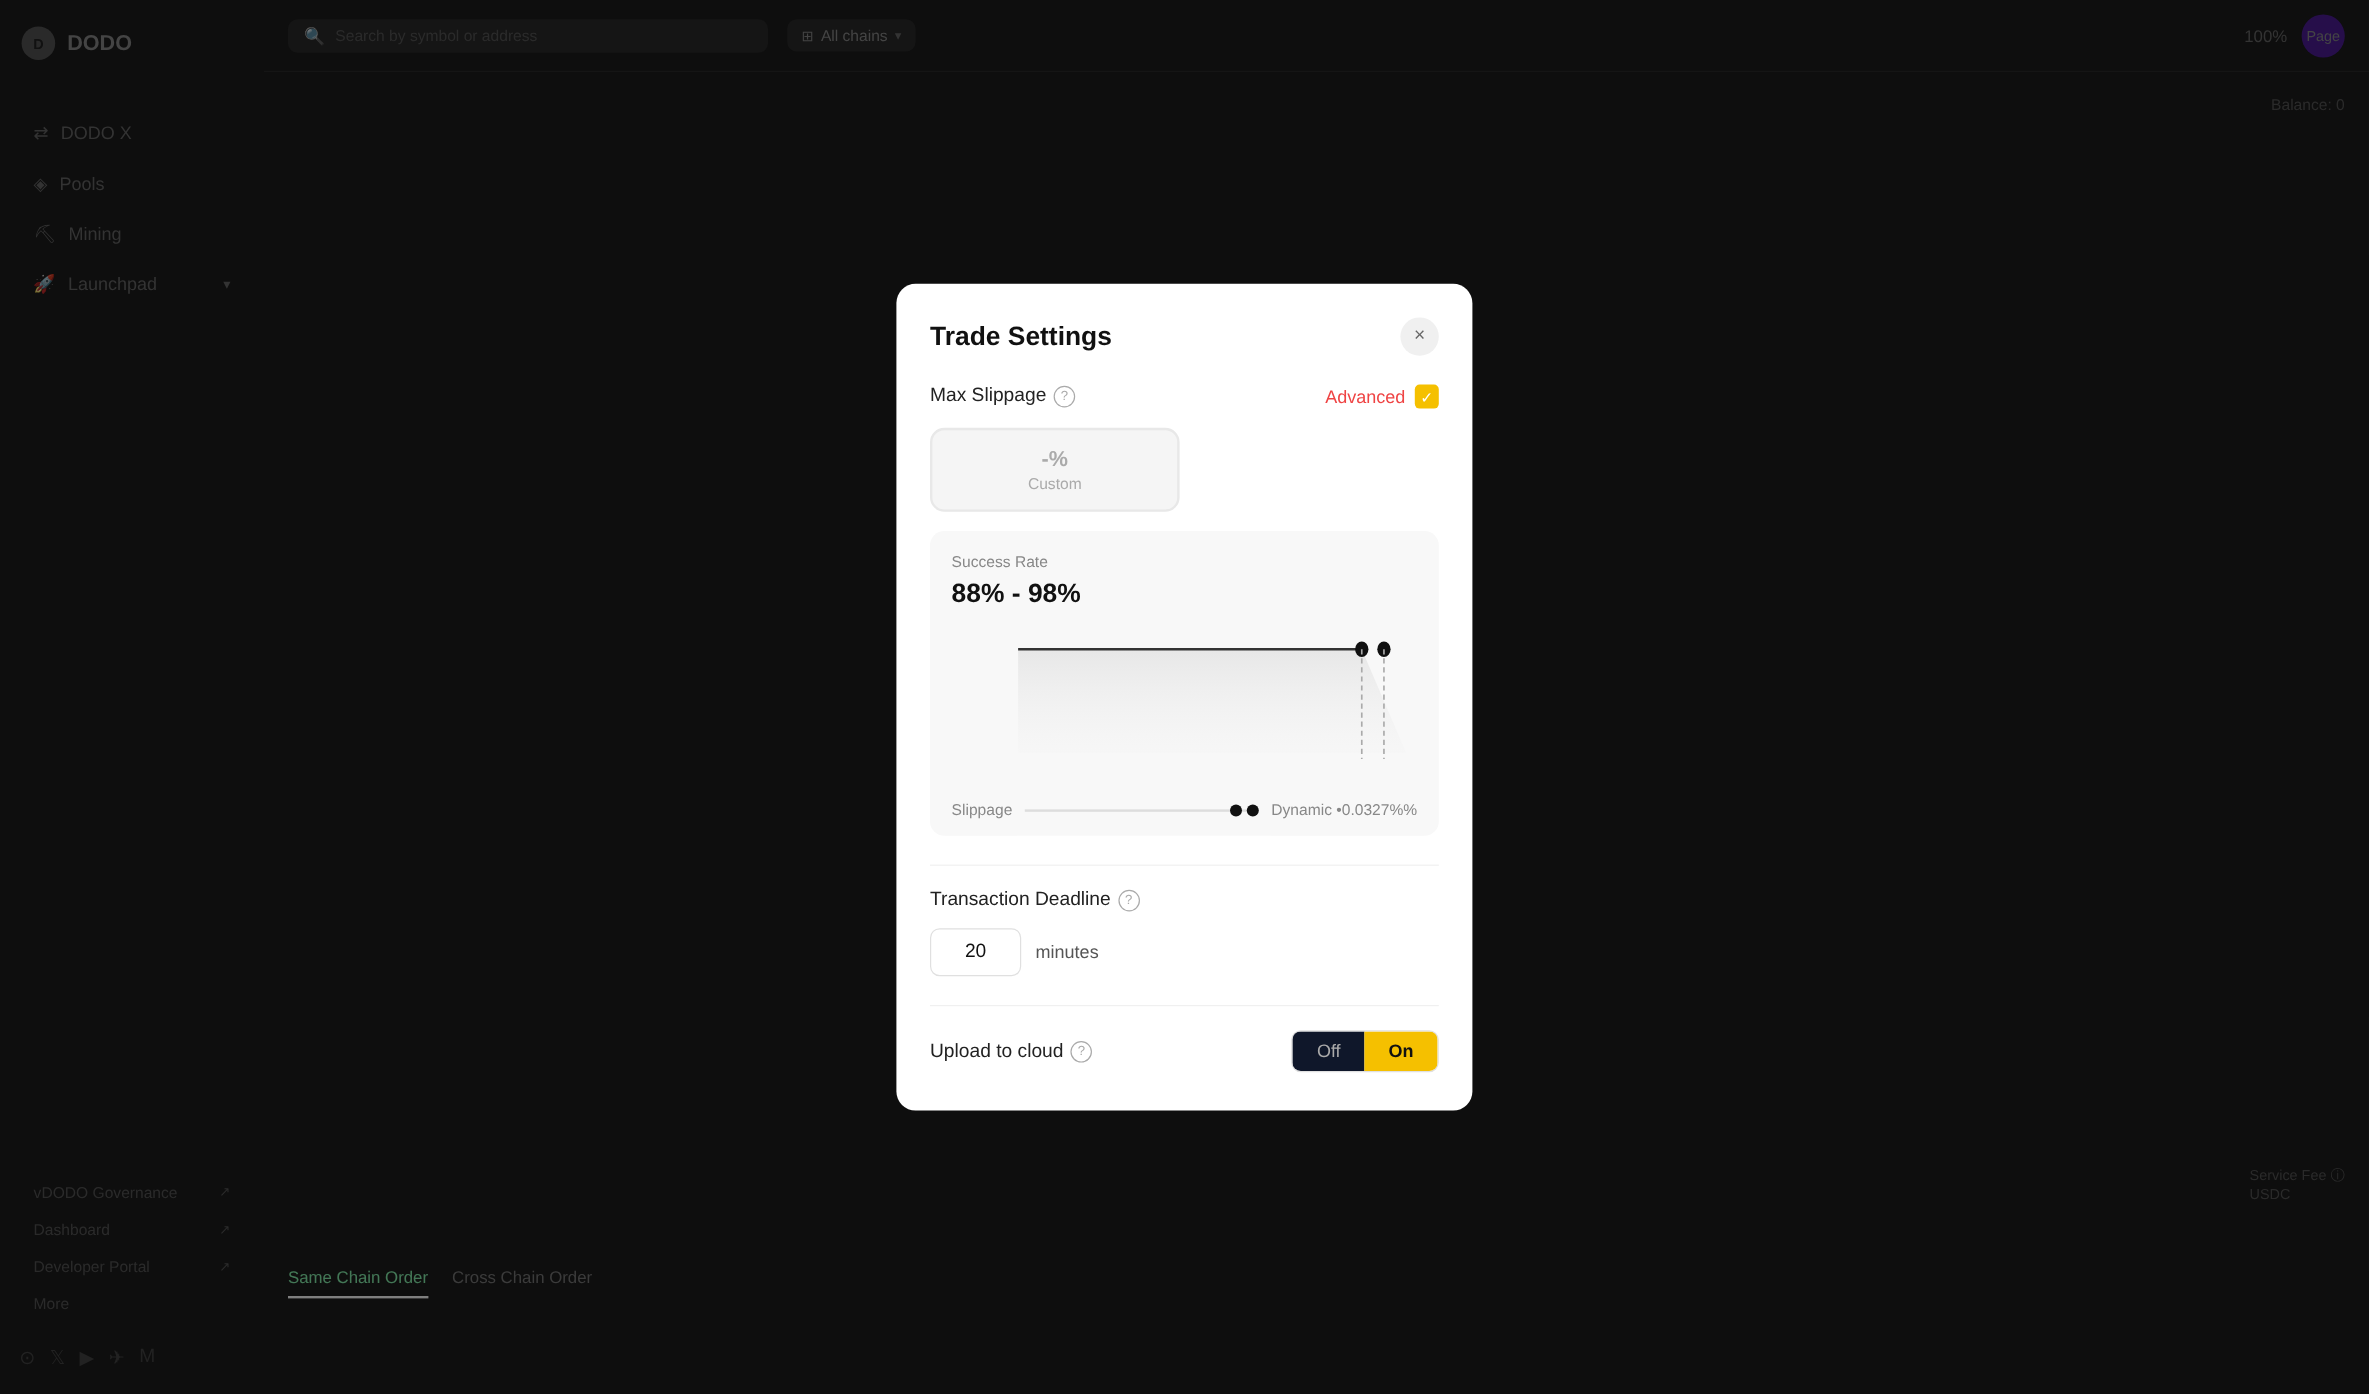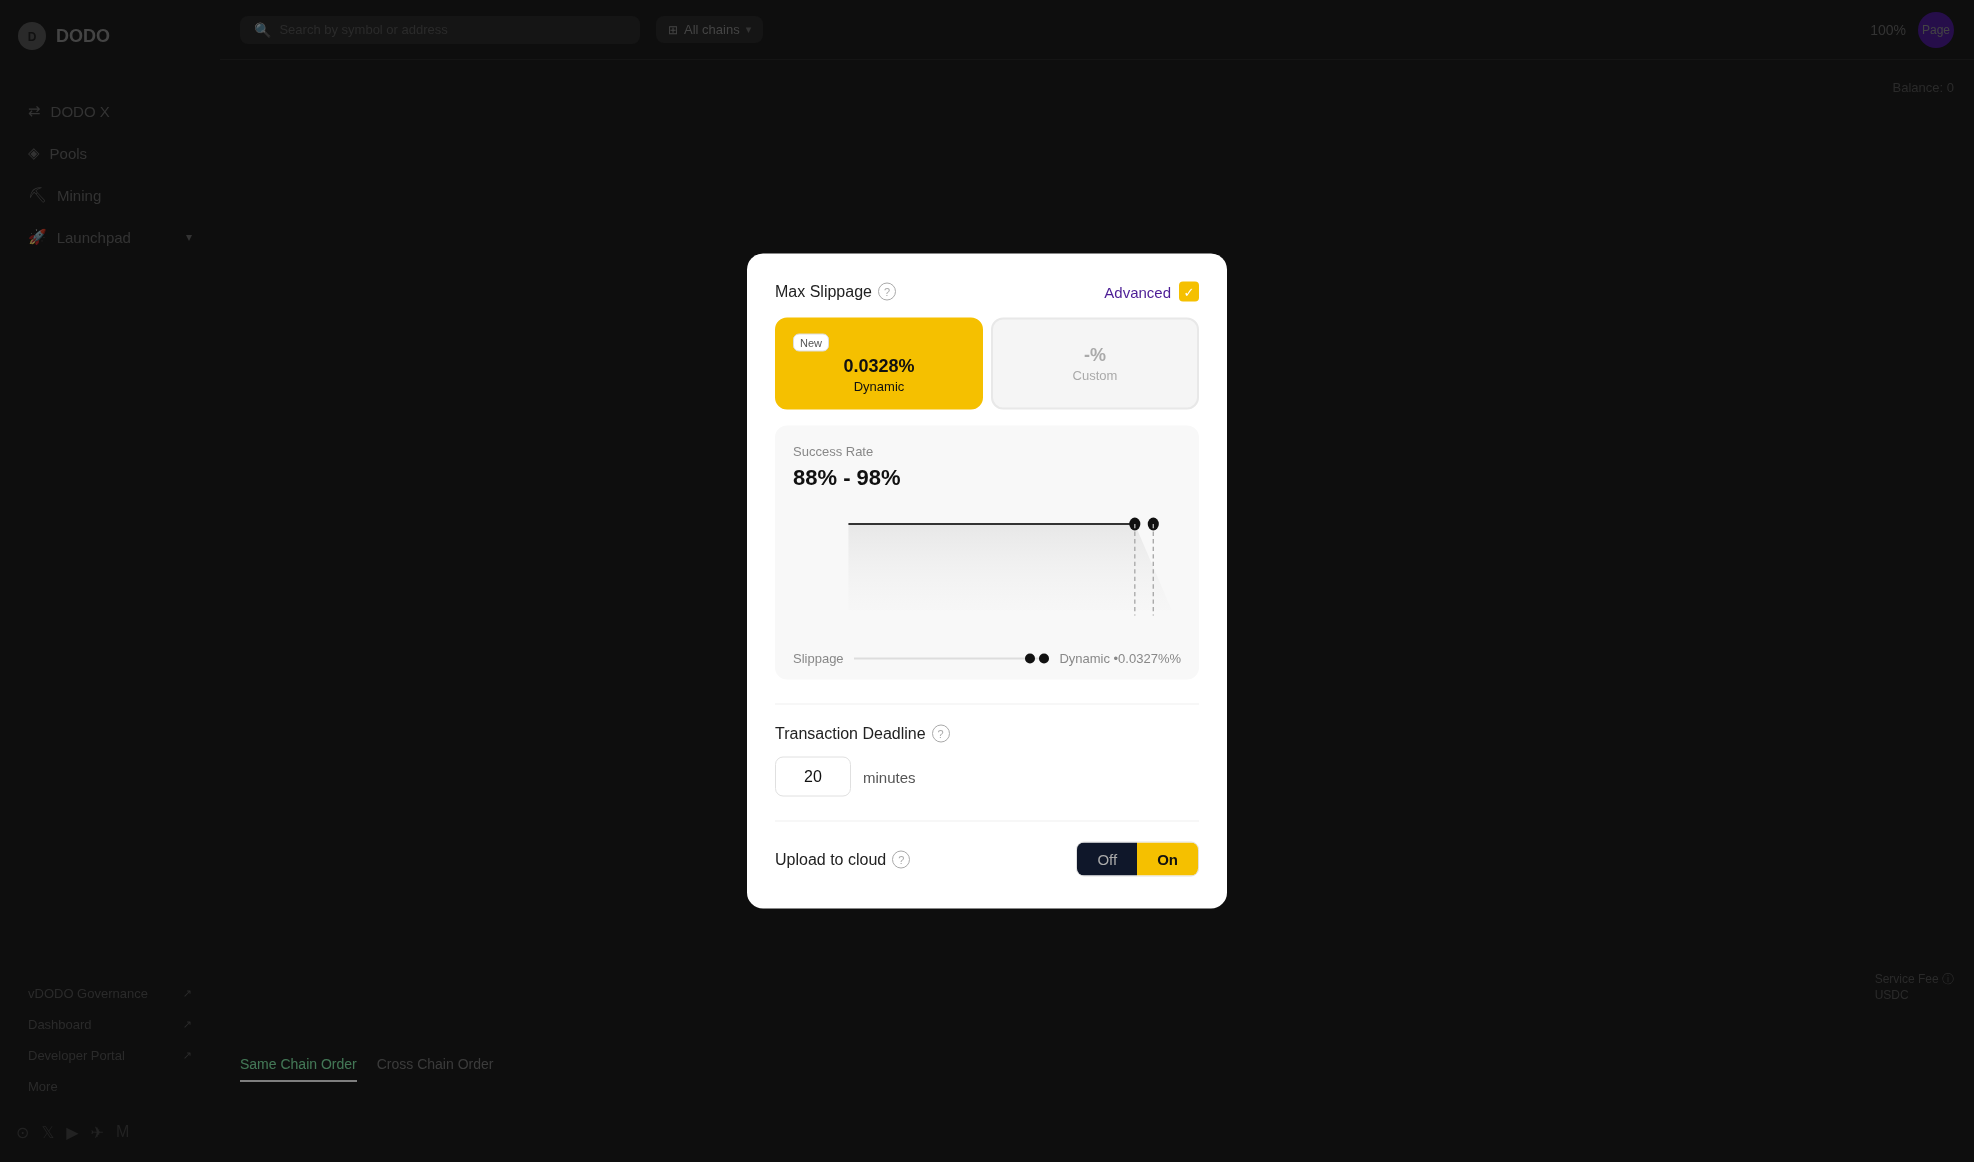--- a/index.html
+++ b/index.html
@@ -264,21 +264,21 @@
     }
 
     .advanced-row {
       display: flex;
       align-items: center;
       gap: 8px;
     }
 
     .advanced-label {
       font-size: 15px;
-      color: #4c1d95;
+      color: #ef4444;
       margin-left: 44px;
     }
 
     .checkbox-yellow {
       width: 20px;
       height: 20px;
       background: #f5c000;
       border-radius: 4px;
       display: flex;
       align-items: center;
@@ -567,39 +567,40 @@
       <span>Cross Chain Order</span>
     </div>
   </div>
 
 </div>
 
 <div class="overlay"></div>
 
 <div class="modal">
 
+  <div class="modal-header">
+    <h2 class="modal-title">Trade Settings</h2>
+    <button class="close-btn">
+      <span>×</span>
+    </button>
+  </div>
 
   <div class="section-row">
     <div class="section-label">
       <span>Max Slippage</span>
       <div class="help-icon">?</div>
     </div>
     <div class="advanced-row">
       <span class="advanced-label">Advanced</span>
       <div class="checkbox-yellow">✓</div>
     </div>
   </div>
 
   <div class="slippage-options">
 
-    <div class="slippage-option active">
-      <span class="new-badge">New</span>
-      <span class="slippage-value">0.0328%</span>
-      <span class="slippage-type">Dynamic</span>
-    </div>
 
     <div class="slippage-option inactive">
       <span class="slippage-value">-%</span>
       <span class="slippage-type">Custom</span>
     </div>
   </div>
 
   <div class="chart-section">
     <div class="success-rate-label">Success Rate</div>
     <div class="success-rate-value">88% - 98%</div>

